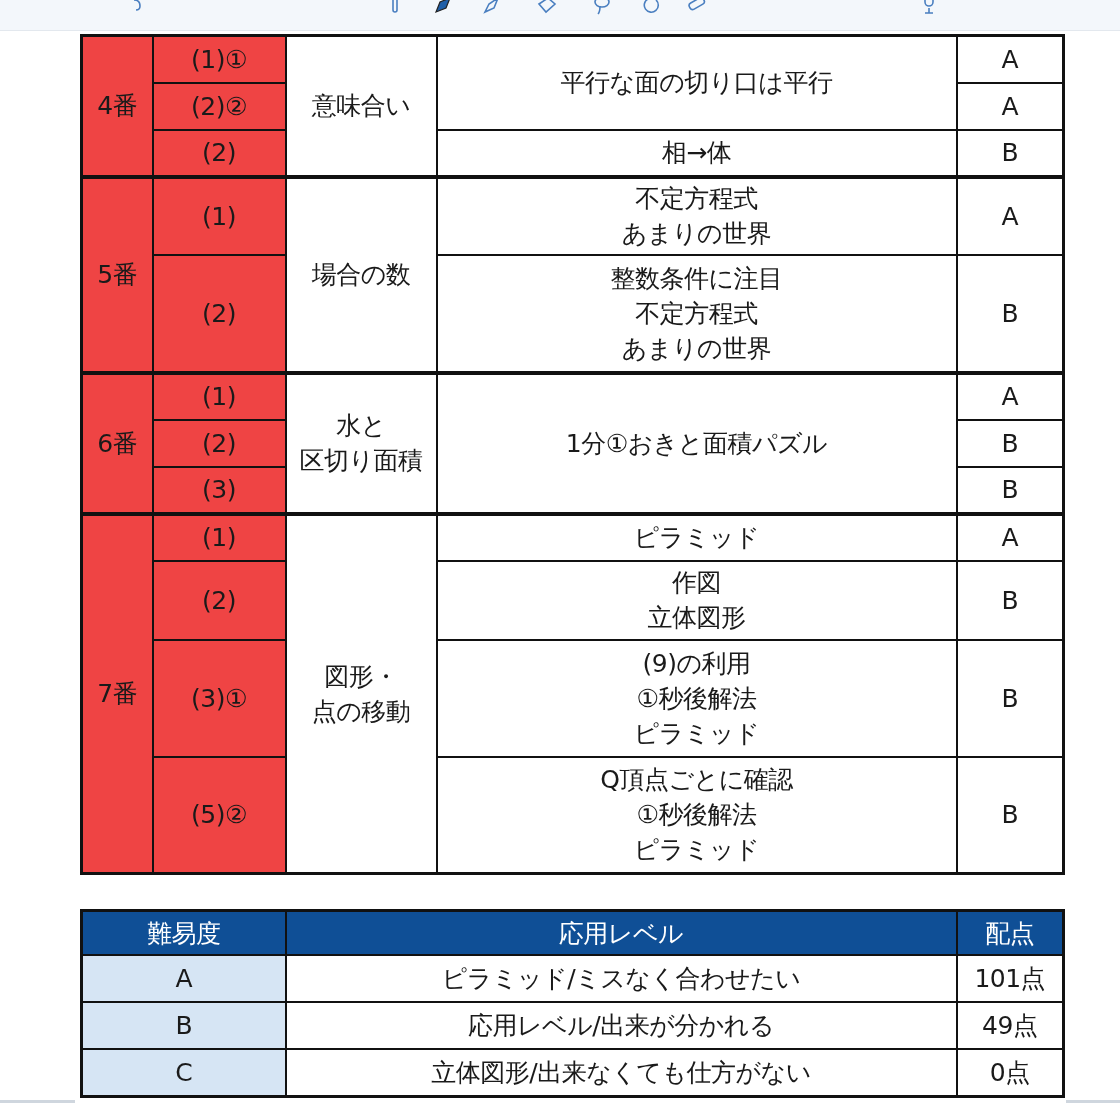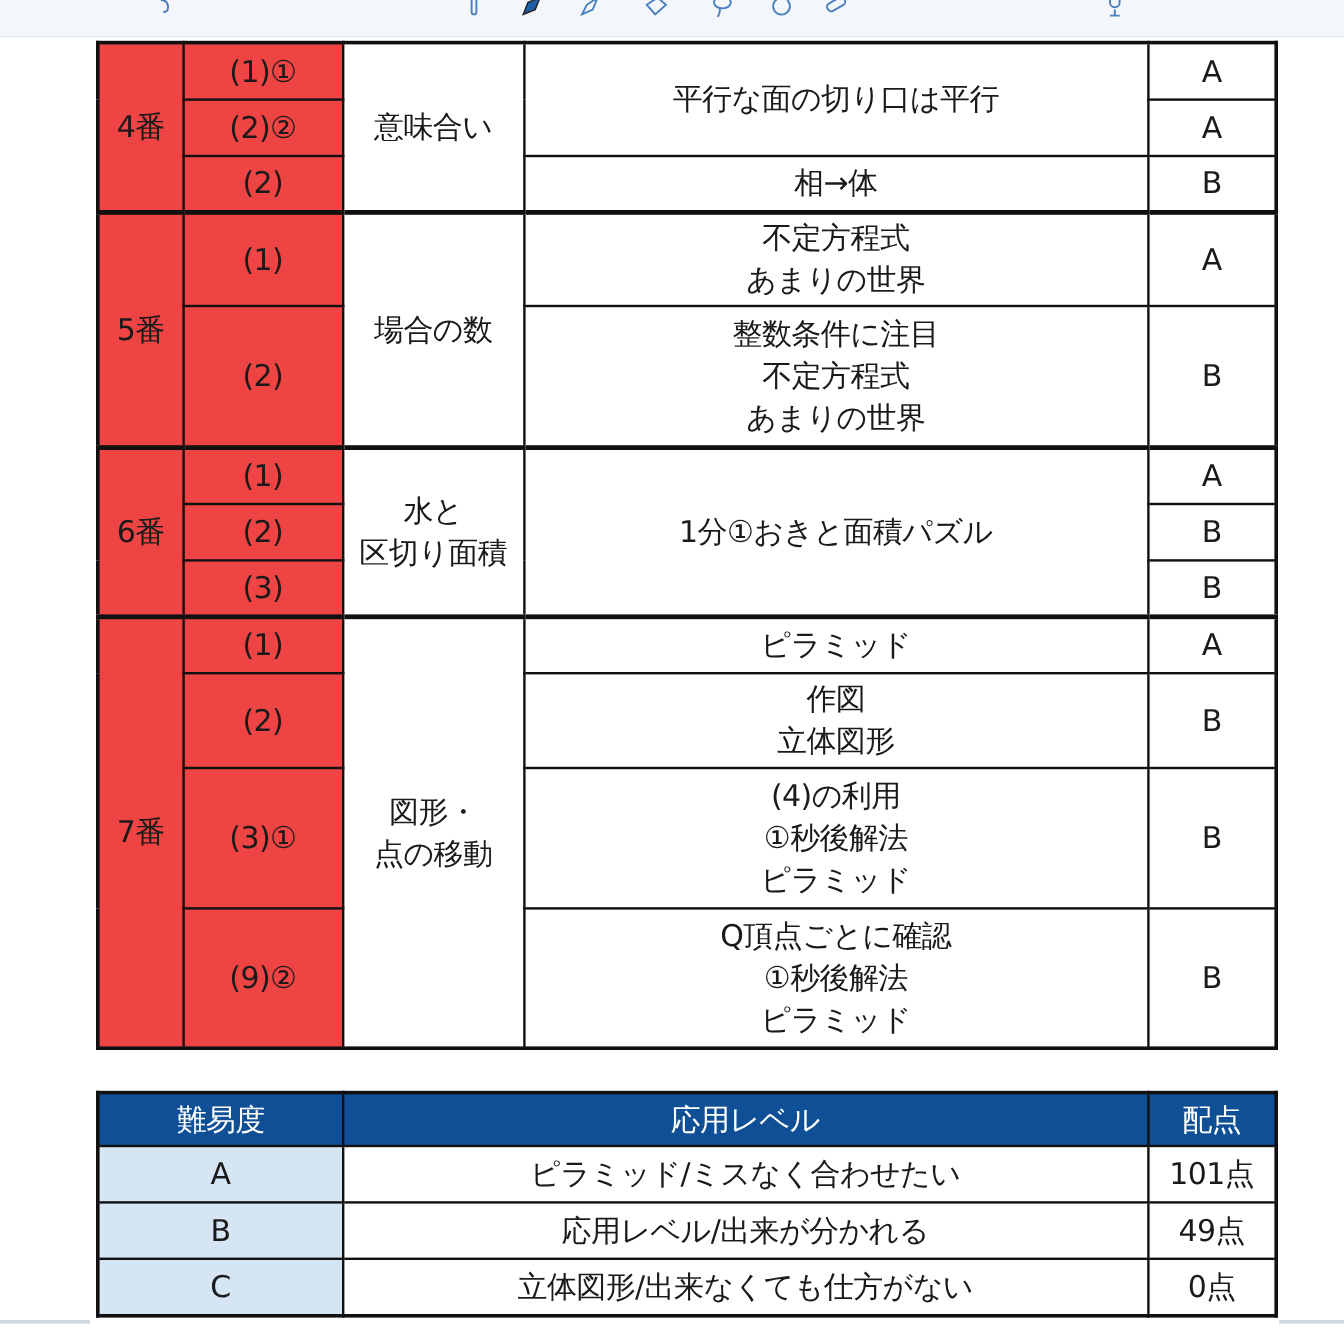--- a/index.html
+++ b/index.html
@@ -172,27 +172,27 @@
       <td>A</td>
     </tr>
     <tr style="height:79px">
       <td class="sub">(2)</td>
       <td class="ml">作図
 立体図形</td>
       <td>B</td>
     </tr>
     <tr style="height:117px">
       <td class="sub">(3)①</td>
-      <td class="ml">(4)の利用
+      <td class="ml">(9)の利用
 ①秒後解法
 ピラミッド</td>
       <td>B</td>
     </tr>
     <tr style="height:117px">
-      <td class="sub">(9)②</td>
+      <td class="sub">(5)②</td>
       <td class="ml">Q頂点ごとに確認
 ①秒後解法
 ピラミッド</td>
       <td>B</td>
     </tr>
   </tbody>
 </table>
 
 <table class="legend">
   <colgroup>

